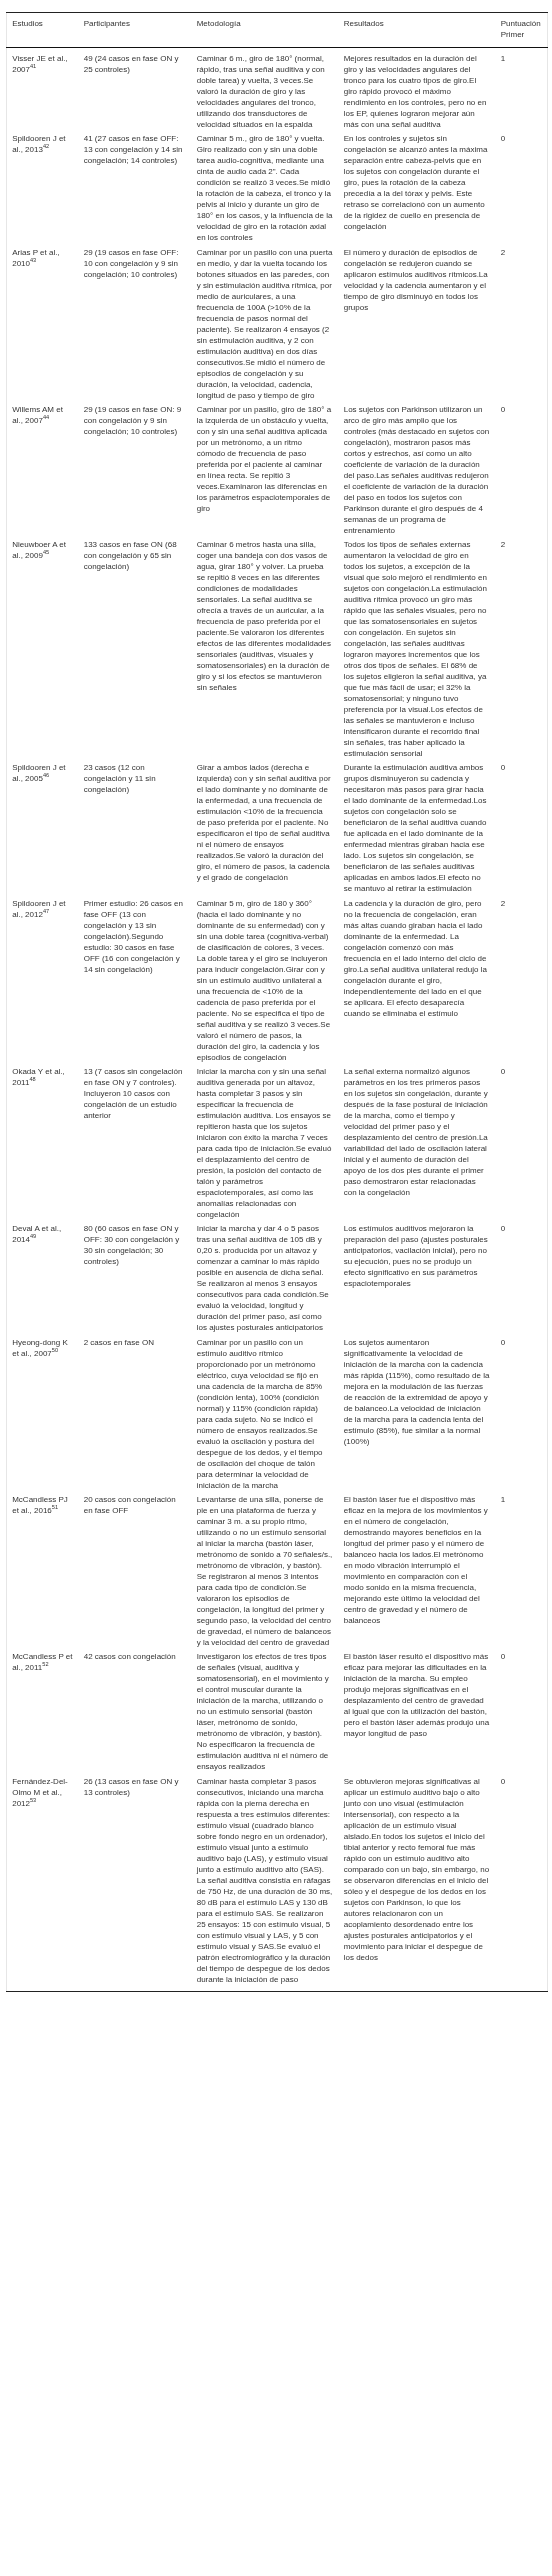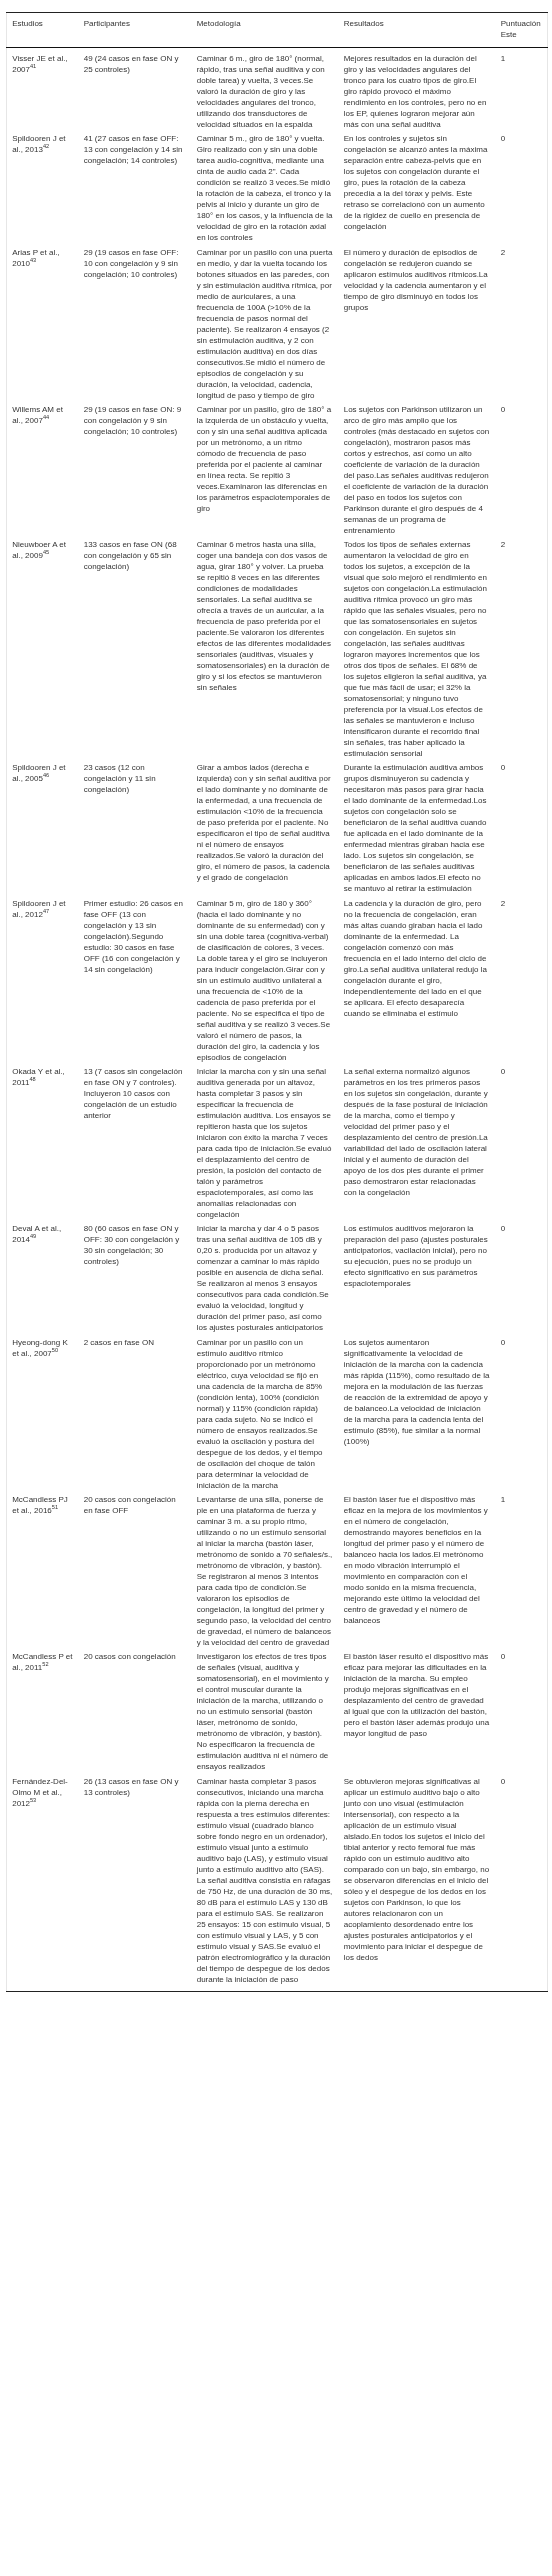--- a/index.html
+++ b/index.html
@@ -51,21 +51,21 @@
         <col class="c-met">
         <col class="c-res">
         <col class="c-jad">
     </colgroup>
     <thead>
       <tr>
         <th>Estudios</th>
         <th>Participantes</th>
         <th>Metodología</th>
         <th>Resultados</th>
-        <th>Puntuación Este</th>
+        <th>Puntuación Primer</th>
       </tr>
     </thead>
     <tbody id="table-body">
 
     <tr class="" style="">
         <td><span>Visser JE et al., 2007</span><sup>41</sup></td>
         <td>49 (24 casos en fase ON y 25 controles)</td>
         <td class="met-cell">Caminar 6 m., giro de 180° (normal, rápido, tras una señal auditiva y con doble tarea) y vuelta, 3 veces.Se valoró la duración de giro y las velocidades angulares del tronco, utilizando dos transductores de velocidad situados en la espalda</td>
         <td class="res-cell">Mejores resultados en la duración del giro y las velocidades angulares del tronco para los cuatro tipos de giro.El giro rápido provocó el máximo rendimiento en los controles, pero no en los EP, quienes lograron mejorar aún más con una señal auditiva</td>
         <td>1</td>
@@ -135,21 +135,21 @@
       </tr>
         <tr class="" style="">
         <td><span>McCandless PJ et al., 2016</span><sup>51</sup></td>
         <td>20 casos con congelación en fase OFF</td>
         <td class="met-cell">Levantarse de una silla, ponerse de pie en una plataforma de fuerza y caminar 3 m. a su propio ritmo, utilizando o no un estímulo sensorial al iniciar la marcha (bastón láser, metrónomo de sonido a 70 señales/s., metrónomo de vibración, y bastón). Se registraron al menos 3 intentos para cada tipo de condición.Se valoraron los episodios de congelación, la longitud del primer y segundo paso, la velocidad del centro de gravedad, el número de balanceos y la velocidad del centro de gravedad</td>
         <td class="res-cell">El bastón láser fue el dispositivo más eficaz en la mejora de los movimientos y en el número de congelación, demostrando mayores beneficios en la longitud del primer paso y el número de balanceo hacia los lados.El metrónomo en modo vibración interrumpió el movimiento en comparación con el modo sonido en la misma frecuencia, mejorando este último la velocidad del centro de gravedad y el número de balanceos</td>
         <td>1</td>
       </tr>
         <tr class="" style="">
         <td><span>McCandless P et al., 2011</span><sup>52</sup></td>
-        <td>20 casos con congelación</td>
+        <td>42 casos con congelación</td>
         <td class="met-cell">Investigaron los efectos de tres tipos de señales (visual, auditiva y somatosensorial), en el movimiento y el control muscular durante la iniciación de la marcha, utilizando o no un estímulo sensorial (bastón láser, metrónomo de sonido, metrónomo de vibración, y bastón). No especificaron la frecuencia de estimulación auditiva ni el número de ensayos realizados</td>
         <td class="res-cell">El bastón láser resultó el dispositivo más eficaz para mejorar las dificultades en la iniciación de la marcha. Su empleo produjo mejoras significativas en el desplazamiento del centro de gravedad al igual que con la utilización del bastón, pero el bastón láser además produjo una mayor longitud de paso</td>
         <td>0</td>
       </tr>
         <tr class="" style="">
         <td><span>Fernández-Del- Olmo M et al., 2012</span><sup>53</sup></td>
         <td>26 (13 casos en fase ON y 13 controles)</td>
         <td class="met-cell">Caminar hasta completar 3 pasos consecutivos, iniciando una marcha rápida con la pierna derecha en respuesta a tres estímulos diferentes: estímulo visual (cuadrado blanco sobre fondo negro en un ordenador), estímulo visual junto a estímulo auditivo bajo (LAS), y estímulo visual junto a estímulo auditivo alto (SAS). La señal auditiva consistía en ráfagas de 750 Hz, de una duración de 30 ms, 80 dB para el estímulo LAS y 130 dB para el estímulo SAS. Se realizaron 25 ensayos: 15 con estímulo visual, 5 con estímulo visual y LAS, y 5 con estímulo visual y SAS.Se evaluó el patrón electromiográfico y la duración del tiempo de despegue de los dedos durante la iniciación de paso</td>
         <td class="res-cell">Se obtuvieron mejoras significativas al aplicar un estímulo auditivo bajo o alto junto con uno visual (estimulación intersensorial), con respecto a la aplicación de un estímulo visual aislado.En todos los sujetos el inicio del tibial anterior y recto femoral fue más rápido con un estímulo auditivo alto comparado con un bajo, sin embargo, no se observaron diferencias en el inicio del sóleo y el despegue de los dedos en los sujetos con Parkinson, lo que los autores relacionaron con un acoplamiento desordenado entre los ajustes posturales anticipatorios y el movimiento para iniciar el despegue de los dedos</td>
         <td>0</td>

